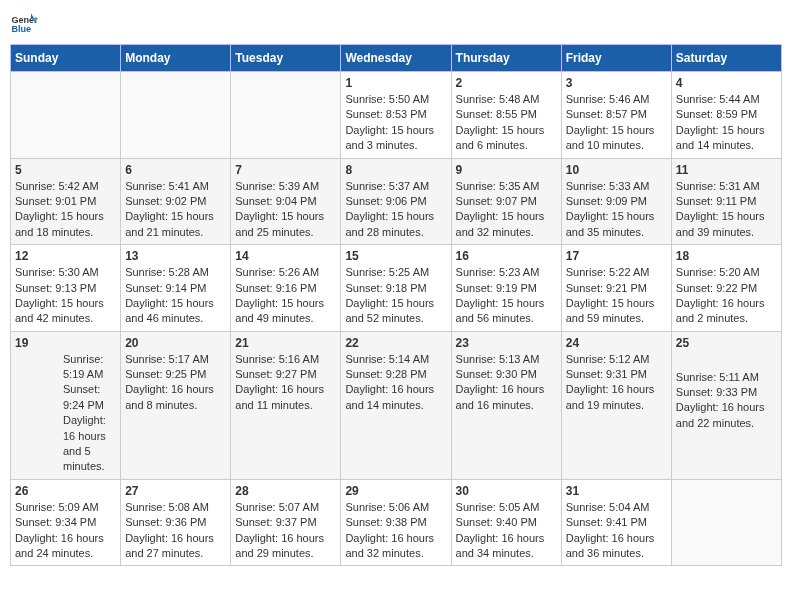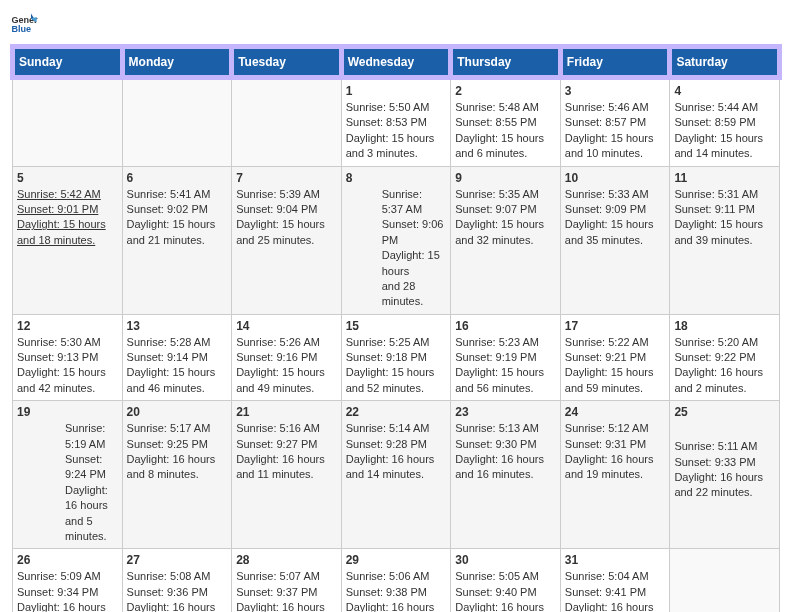--- a/index.html
+++ b/index.html
@@ -42,21 +42,21 @@
       border-collapse: collapse;
       table-layout: fixed;
     }
     thead tr th {
       background-color: #1a5fa8;
       color: #fff;
       font-size: 12px;
       font-weight: bold;
       padding: 6px 4px;
       text-align: left;
-      border: 5px solid #c4b5fd;
+      border: 1px solid #c4b5fd;
     }
     tbody tr td {
       border: 1px solid #ccc;
       vertical-align: top;
       padding: 4px;
       font-size: 9.5px;
       color: #333;
       height: 80px;
       background: #fff;
     }
@@ -134,42 +134,42 @@
           <span class="day-num">4</span>
           <div class="day-info" style="white-space: pre-line;">Sunrise: 5:44 AM
 Sunset: 8:59 PM
 Daylight: 15 hours
 and 14 minutes.</div>
         </td>
       </tr>
       <tr>
         <td>
           <span class="day-num">5</span>
-          <div class="day-info" style="white-space: pre-line; text-decoration: underline;">Sunrise: 5:42 AM
+          <div class="day-info" style="white-space: pre-line;">Sunrise: 5:42 AM
 Sunset: 9:01 PM
 Daylight: 15 hours
 and 18 minutes.</div>
         </td>
         <td>
           <span class="day-num">6</span>
           <div class="day-info" style="white-space: pre-line;">Sunrise: 5:41 AM
 Sunset: 9:02 PM
 Daylight: 15 hours
 and 21 minutes.</div>
         </td>
         <td>
           <span class="day-num">7</span>
           <div class="day-info" style="white-space: pre-line;">Sunrise: 5:39 AM
 Sunset: 9:04 PM
 Daylight: 15 hours
 and 25 minutes.</div>
         </td>
         <td>
           <span class="day-num">8</span>
-          <div class="day-info" style="white-space: pre-line; margin-left: 36px;">Sunrise: 5:37 AM
+          <div class="day-info" style="white-space: pre-line;">Sunrise: 5:37 AM
 Sunset: 9:06 PM
 Daylight: 15 hours
 and 28 minutes.</div>
         </td>
         <td>
           <span class="day-num">9</span>
           <div class="day-info" style="white-space: pre-line;">Sunrise: 5:35 AM
 Sunset: 9:07 PM
 Daylight: 15 hours
 and 32 minutes.</div>

